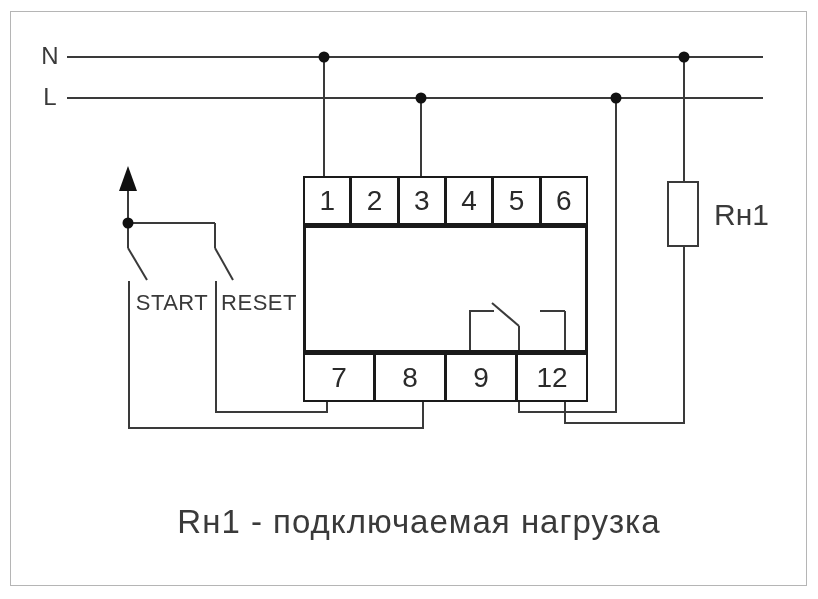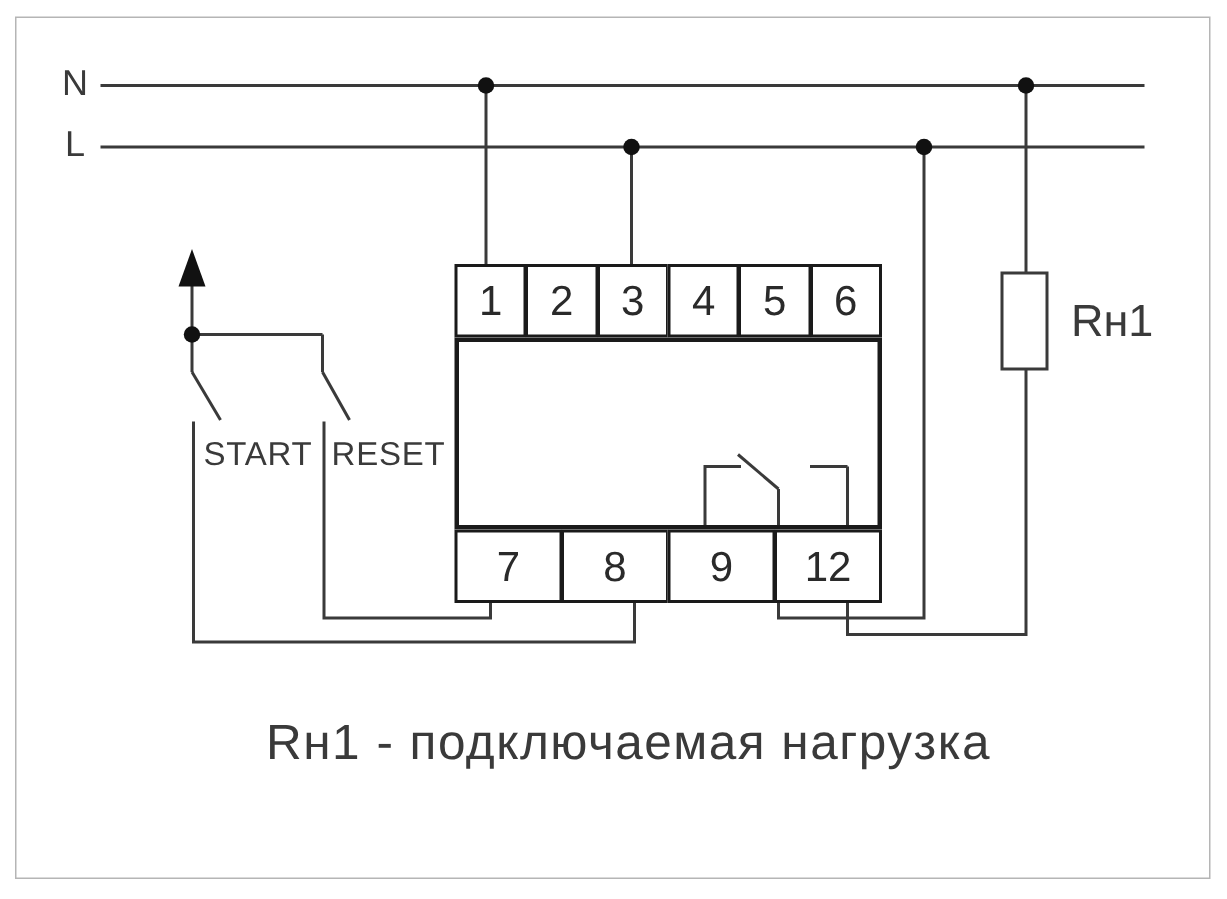--- a/index.html
+++ b/index.html
@@ -48,21 +48,21 @@
     transform: translate(-50%, -50%);
   }
   .lbl-load {
     font-size: 30px;
     transform: translate(0, -50%);
   }
   #caption {
     position: absolute;
     left: 20px;
     right: 0;
-    top: 476px;
+    top: 503px;
     text-align: center;
     font-size: 33px;
     color: #3a3a3a;
     letter-spacing: 1px;
   }
   #device-body {
     position: absolute;
     left: 303px;
     top: 225px;
     width: 285px;

